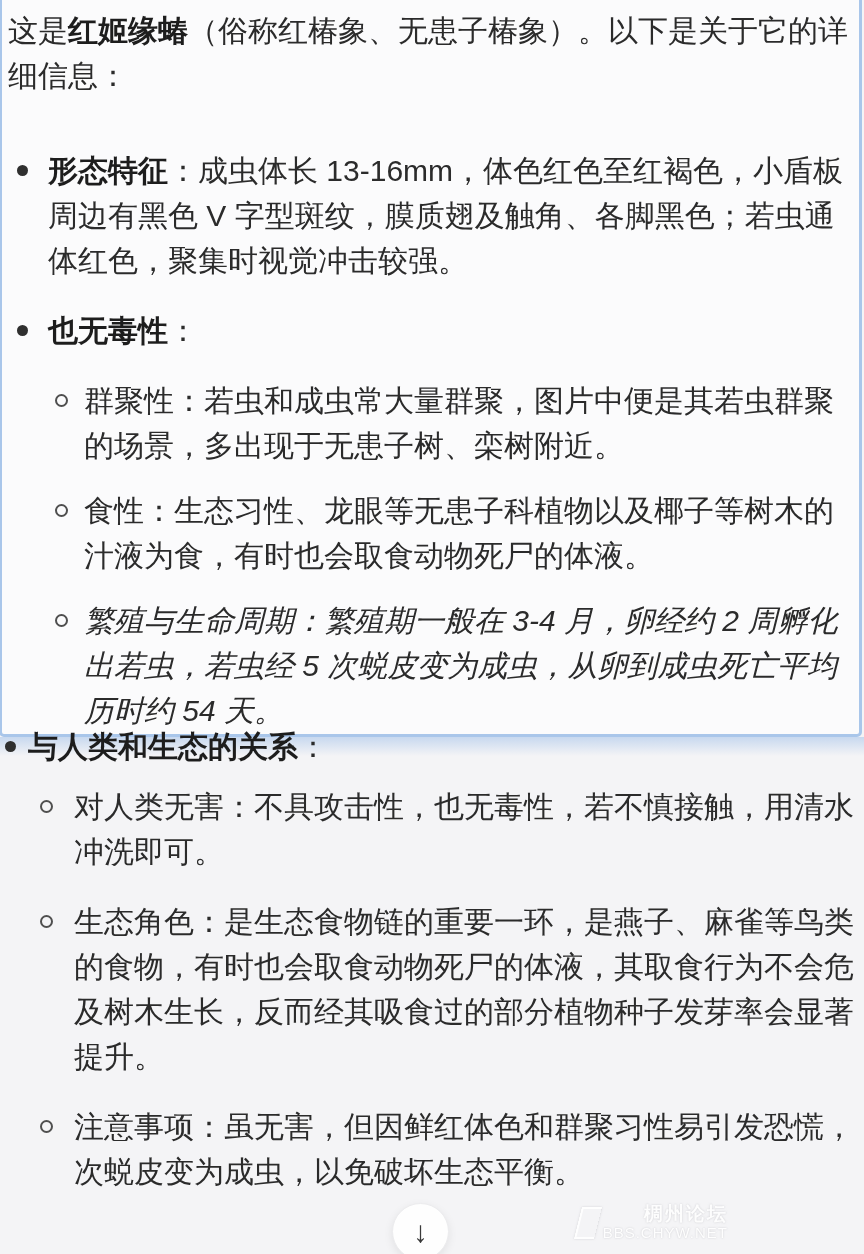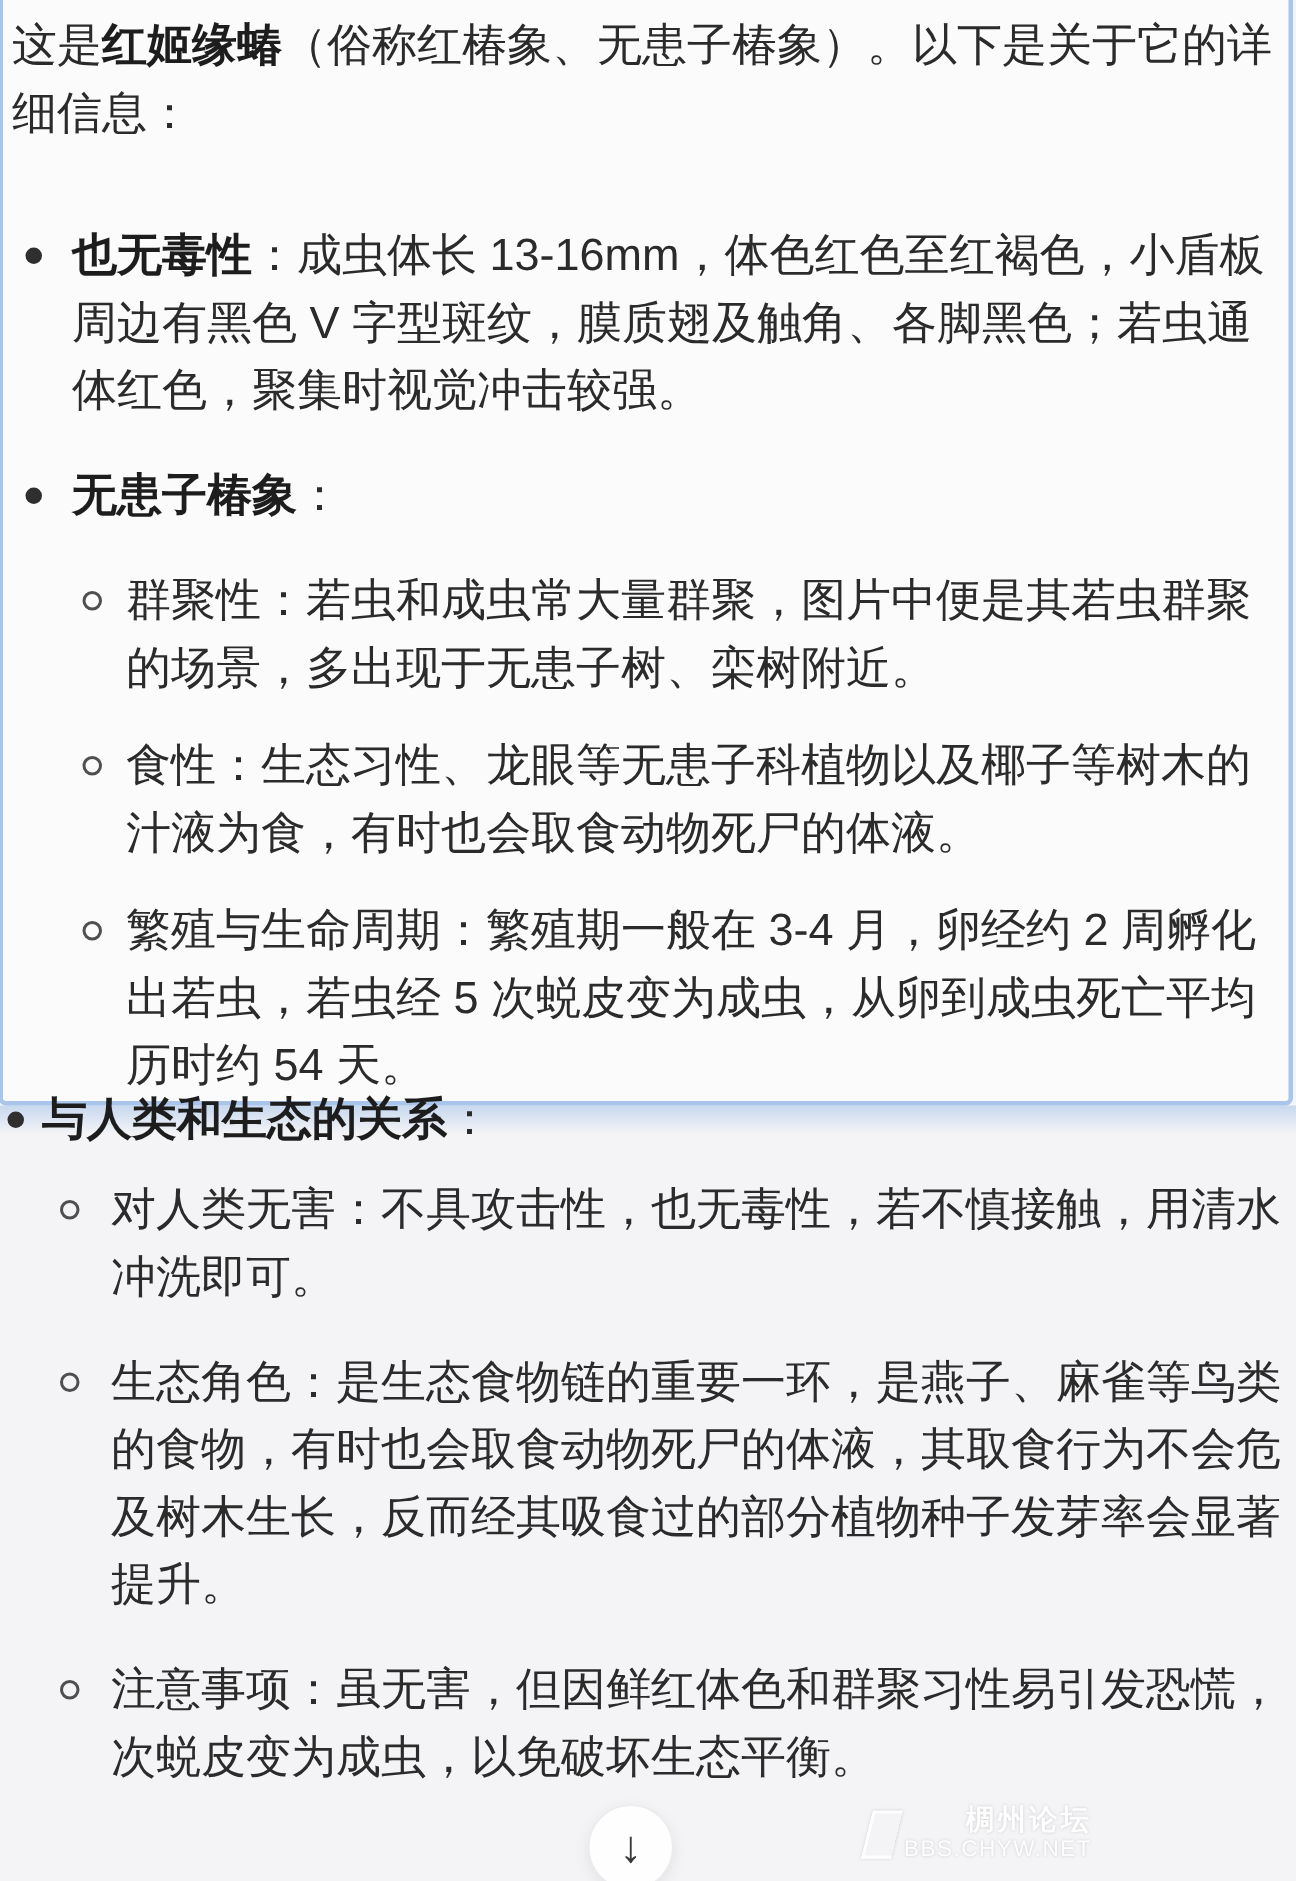--- a/index.html
+++ b/index.html
@@ -54,21 +54,21 @@
     background: transparent;
     top: 16px;
   }
 
   
   .box-inner .intro { margin: 0 0 50px 2px; }
   .box-inner .li1 { padding-left: 42px; padding-right: 4px; margin-bottom: 25px; }
   .box-inner .li1 .bullet-disc { left: 11px; }
   .box-inner .li2 { padding-left: 78px; padding-right: 2px; margin-bottom: 20px; }
   .box-inner .li2 .bullet-circle { left: 49px; }
-  .box-inner .li2.last { margin-bottom: 0; }
+  .box-inner .li2.last { margin-bottom: 0; font-style: italic; }
 
   
   .below {
     position: absolute;
     left: 0; top: 724px;
     width: 864px;
     font-size: 30px;
     line-height: 45px;
   }
   .below .li1 { padding-left: 28px; padding-right: 8px; margin-bottom: 15px; }
@@ -120,26 +120,26 @@
 
 <div class="page">
 
   <div class="hl-box">
     <div class="box-inner">
 
       <p class="intro"><span>这是</span><strong>红姬缘蝽</strong><span>（俗称红椿象、无患子椿象）。以下是关于它的详细信息：</span></p>
 
       <div class="li1">
         <span class="bullet-disc"></span>
-        <strong>也无毒性</strong><span>：成虫体长 13-16mm，体色红色至红褐色，小盾板周边有黑色 V 字型斑纹，膜质翅及触角、各脚黑色；若虫通体红色，聚集时视觉冲击较强。</span>
+        <strong>形态特征</strong><span>：成虫体长 13-16mm，体色红色至红褐色，小盾板周边有黑色 V 字型斑纹，膜质翅及触角、各脚黑色；若虫通体红色，聚集时视觉冲击较强。</span>
       </div>
 
       <div class="li1">
         <span class="bullet-disc"></span>
-        <strong>无患子椿象</strong><span>：</span>
+        <strong>也无毒性</strong><span>：</span>
       </div>
 
       <div class="li2">
         <span class="bullet-circle"></span>
         <span>群聚性：若虫和成虫常大量群聚，图片中便是其若虫群聚的场景，多出现于无患子树、栾树附近。</span>
       </div>
 
       <div class="li2">
         <span class="bullet-circle"></span>
         <span>食性：生态习性、龙眼等无患子科植物以及椰子等树木的汁液为食，有时也会取食动物死尸的体液。</span>

